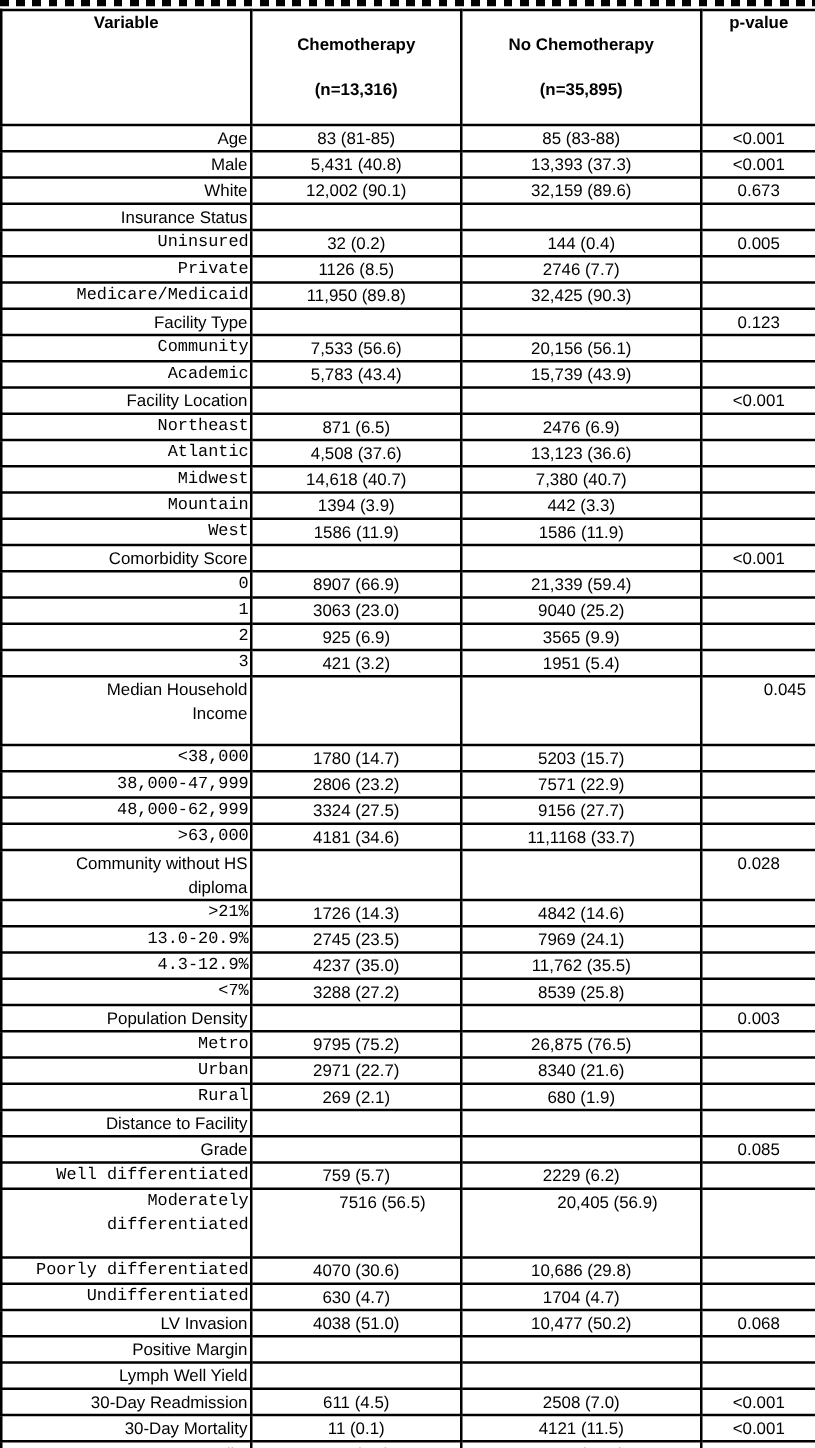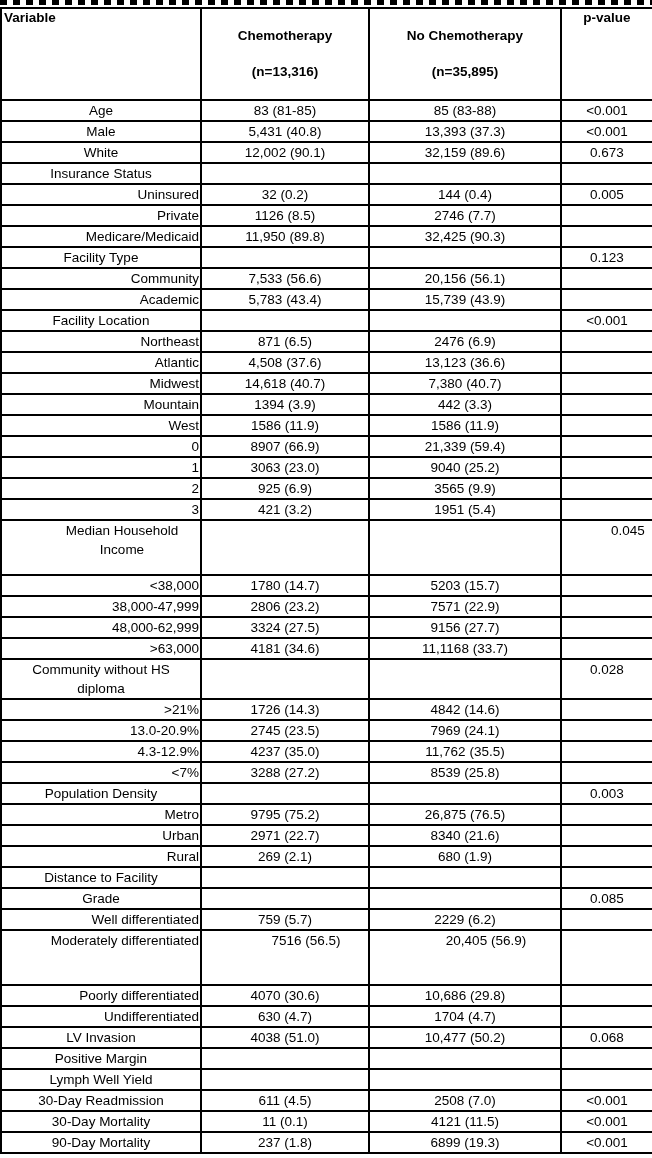--- a/index.html
+++ b/index.html
@@ -24,24 +24,24 @@
     line-height: 19px;
     white-space: pre-line;
     overflow: hidden;
   }
   .baseline th {
     font-weight: bold;
     height: 40px;
     line-height: 18px;
     text-align: center;
   }
-  .baseline th.var { text-align: left; }
+  .baseline th.var { text-align: center; }
   .baseline td { height: 19px; }
-  .baseline td.var { text-align: center; }
-  .baseline td.sub { text-align: right; padding-right: 1px; }
+  .baseline td.var { text-align: right; }
+  .baseline td.sub { text-align: right; padding-right: 1px; font-family: Liberation Mono, monospace; }
   .baseline td.num { text-align: center; }
   .baseline tr.tall td { height: 53px; padding-left: 44px; }
 </style>
 </head>
 <body>
 
 <div class="page">
   <div class="top-dashes"></div>
 
   <table class="baseline">
@@ -156,20 +156,26 @@
           <td class="num">442 (3.3)</td>
           <td class="num"></td>
         </tr>
         <tr>
           <td class="var sub">West</td>
           <td class="num">1586 (11.9)</td>
           <td class="num">1586 (11.9)</td>
           <td class="num"></td>
         </tr>
         <tr>
+          <td class="var">Comorbidity Score</td>
+          <td class="num"></td>
+          <td class="num"></td>
+          <td class="num">&lt;0.001</td>
+        </tr>
+        <tr>
           <td class="var sub">0</td>
           <td class="num">8907 (66.9)</td>
           <td class="num">21,339 (59.4)</td>
           <td class="num"></td>
         </tr>
         <tr>
           <td class="var sub">1</td>
           <td class="num">3063 (23.0)</td>
           <td class="num">9040 (25.2)</td>
           <td class="num"></td>

